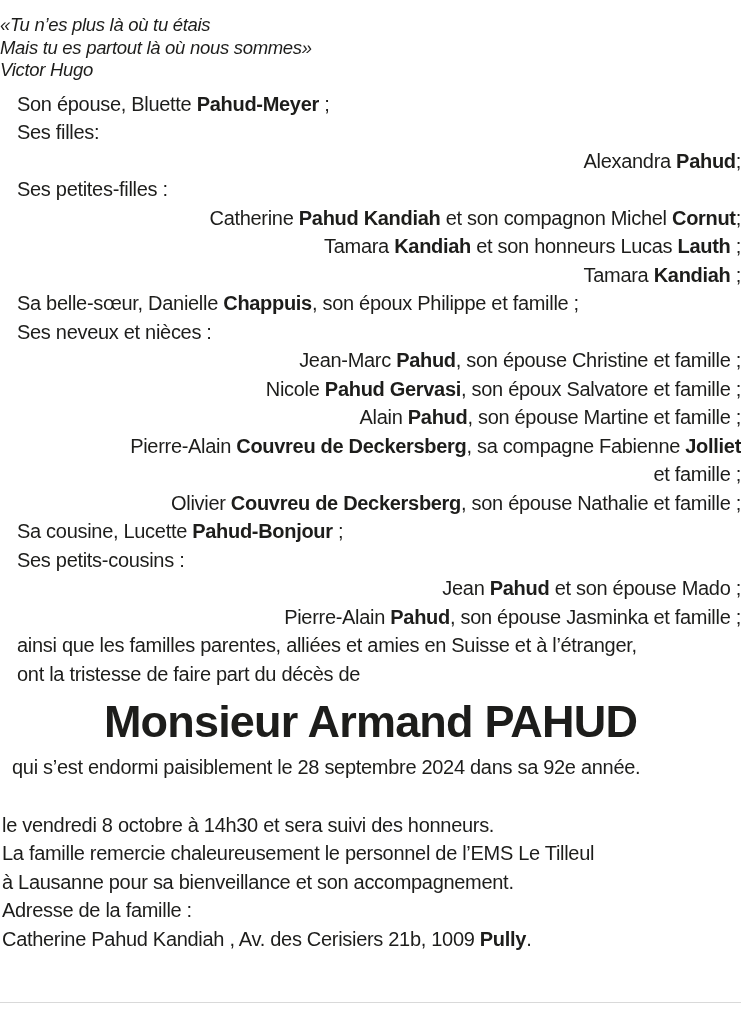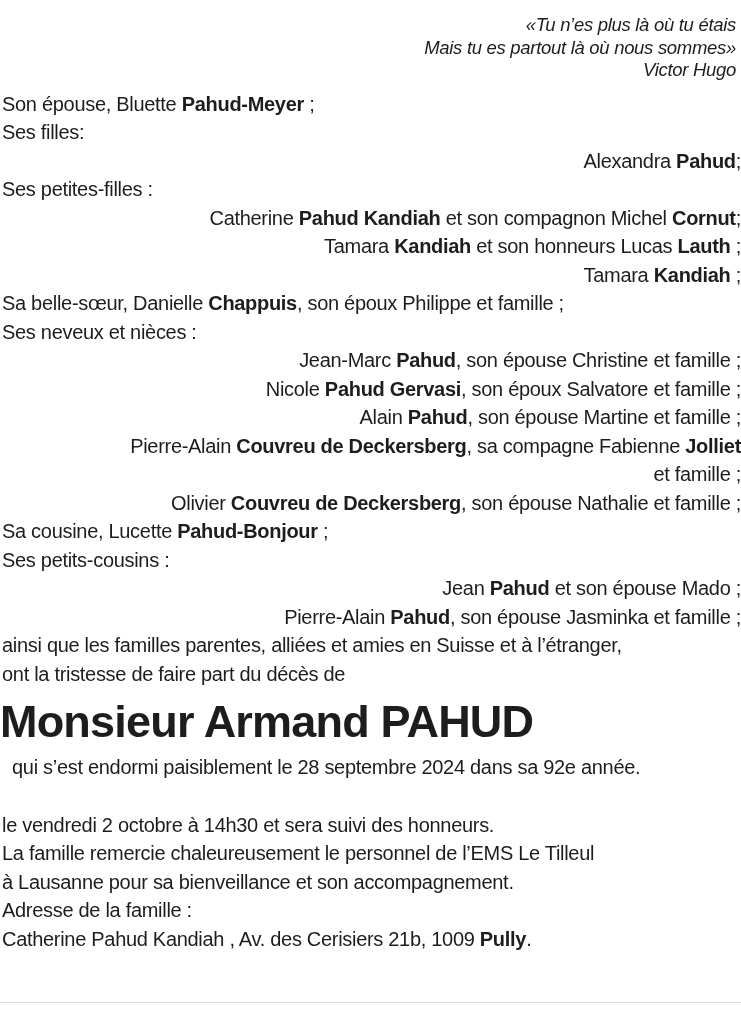--- a/index.html
+++ b/index.html
@@ -11,44 +11,44 @@
     font-family: "Liberation Sans", sans-serif;
     position: relative;
     overflow: hidden;
   }
   .page {
     position: absolute;
     inset: 0;
   }
   
   .quote {
-    text-align: right;
     font-style: italic;
     font-weight: 500;
     font-size: 18.5px;
     line-height: 22.5px;
     letter-spacing: -0.3px;
-    padding: 14px 5px 0 0;
+    padding: 14px 14px 0 0;
   }
   
   .body-lines {
     margin-top: 8px;
     font-size: 20px;
     line-height: 28.5px;
     letter-spacing: -0.3px;
-    padding-left: 2px;
+    padding-left: 17px;
   }
   .line { white-space: nowrap; }
   .line.indent { padding-left: 20px; text-align: right; }
   .b { font-weight: 700; }
   
   .deceased-title {
     font-size: 45px;
     font-weight: 700;
     letter-spacing: -0.8px;
+    text-align: center;
     line-height: 56px;
     margin: 6px 0 3px 0;
   }
   .death-line {
     font-size: 20px;
     line-height: 28.5px;
     letter-spacing: -0.3px;
     padding-left: 12px;
     white-space: nowrap;
   }
@@ -102,21 +102,21 @@
       <div class="line indent"><span>Pierre-Alain </span><span class="b">Pahud</span><span>, son épouse Jasminka et famille ;</span></div>
       <div class="line"><span>ainsi que les familles parentes, alliées et amies en Suisse et à l’étranger,</span></div>
       <div class="line"><span>ont la tristesse de faire part du décès de</span></div>
     </div>
 
   <div class="deceased-title">Monsieur Armand PAHUD</div>
 
   <div class="death-line">qui s’est endormi paisiblement le 28 septembre 2024 dans sa 92e année.</div>
 
   <div class="closing-lines" id="closing-lines">
-      <div class="line"><span>le vendredi 2 octobre à 14h30 et sera suivi des honneurs.</span></div>
+      <div class="line"><span>le vendredi 8 octobre à 14h30 et sera suivi des honneurs.</span></div>
       <div class="line"><span>La famille remercie chaleureusement le personnel de l’EMS Le Tilleul</span></div>
       <div class="line"><span>à Lausanne pour sa bienveillance et son accompagnement.</span></div>
       <div class="line"><span>Adresse de la famille :</span></div>
       <div class="line"><span>Catherine Pahud Kandiah , Av. des Cerisiers 21b, 1009 </span><span class="b">Pully</span><span>.</span></div>
     </div>
 
   <div class="bottom-rule"></div>
 
 </div>
 

